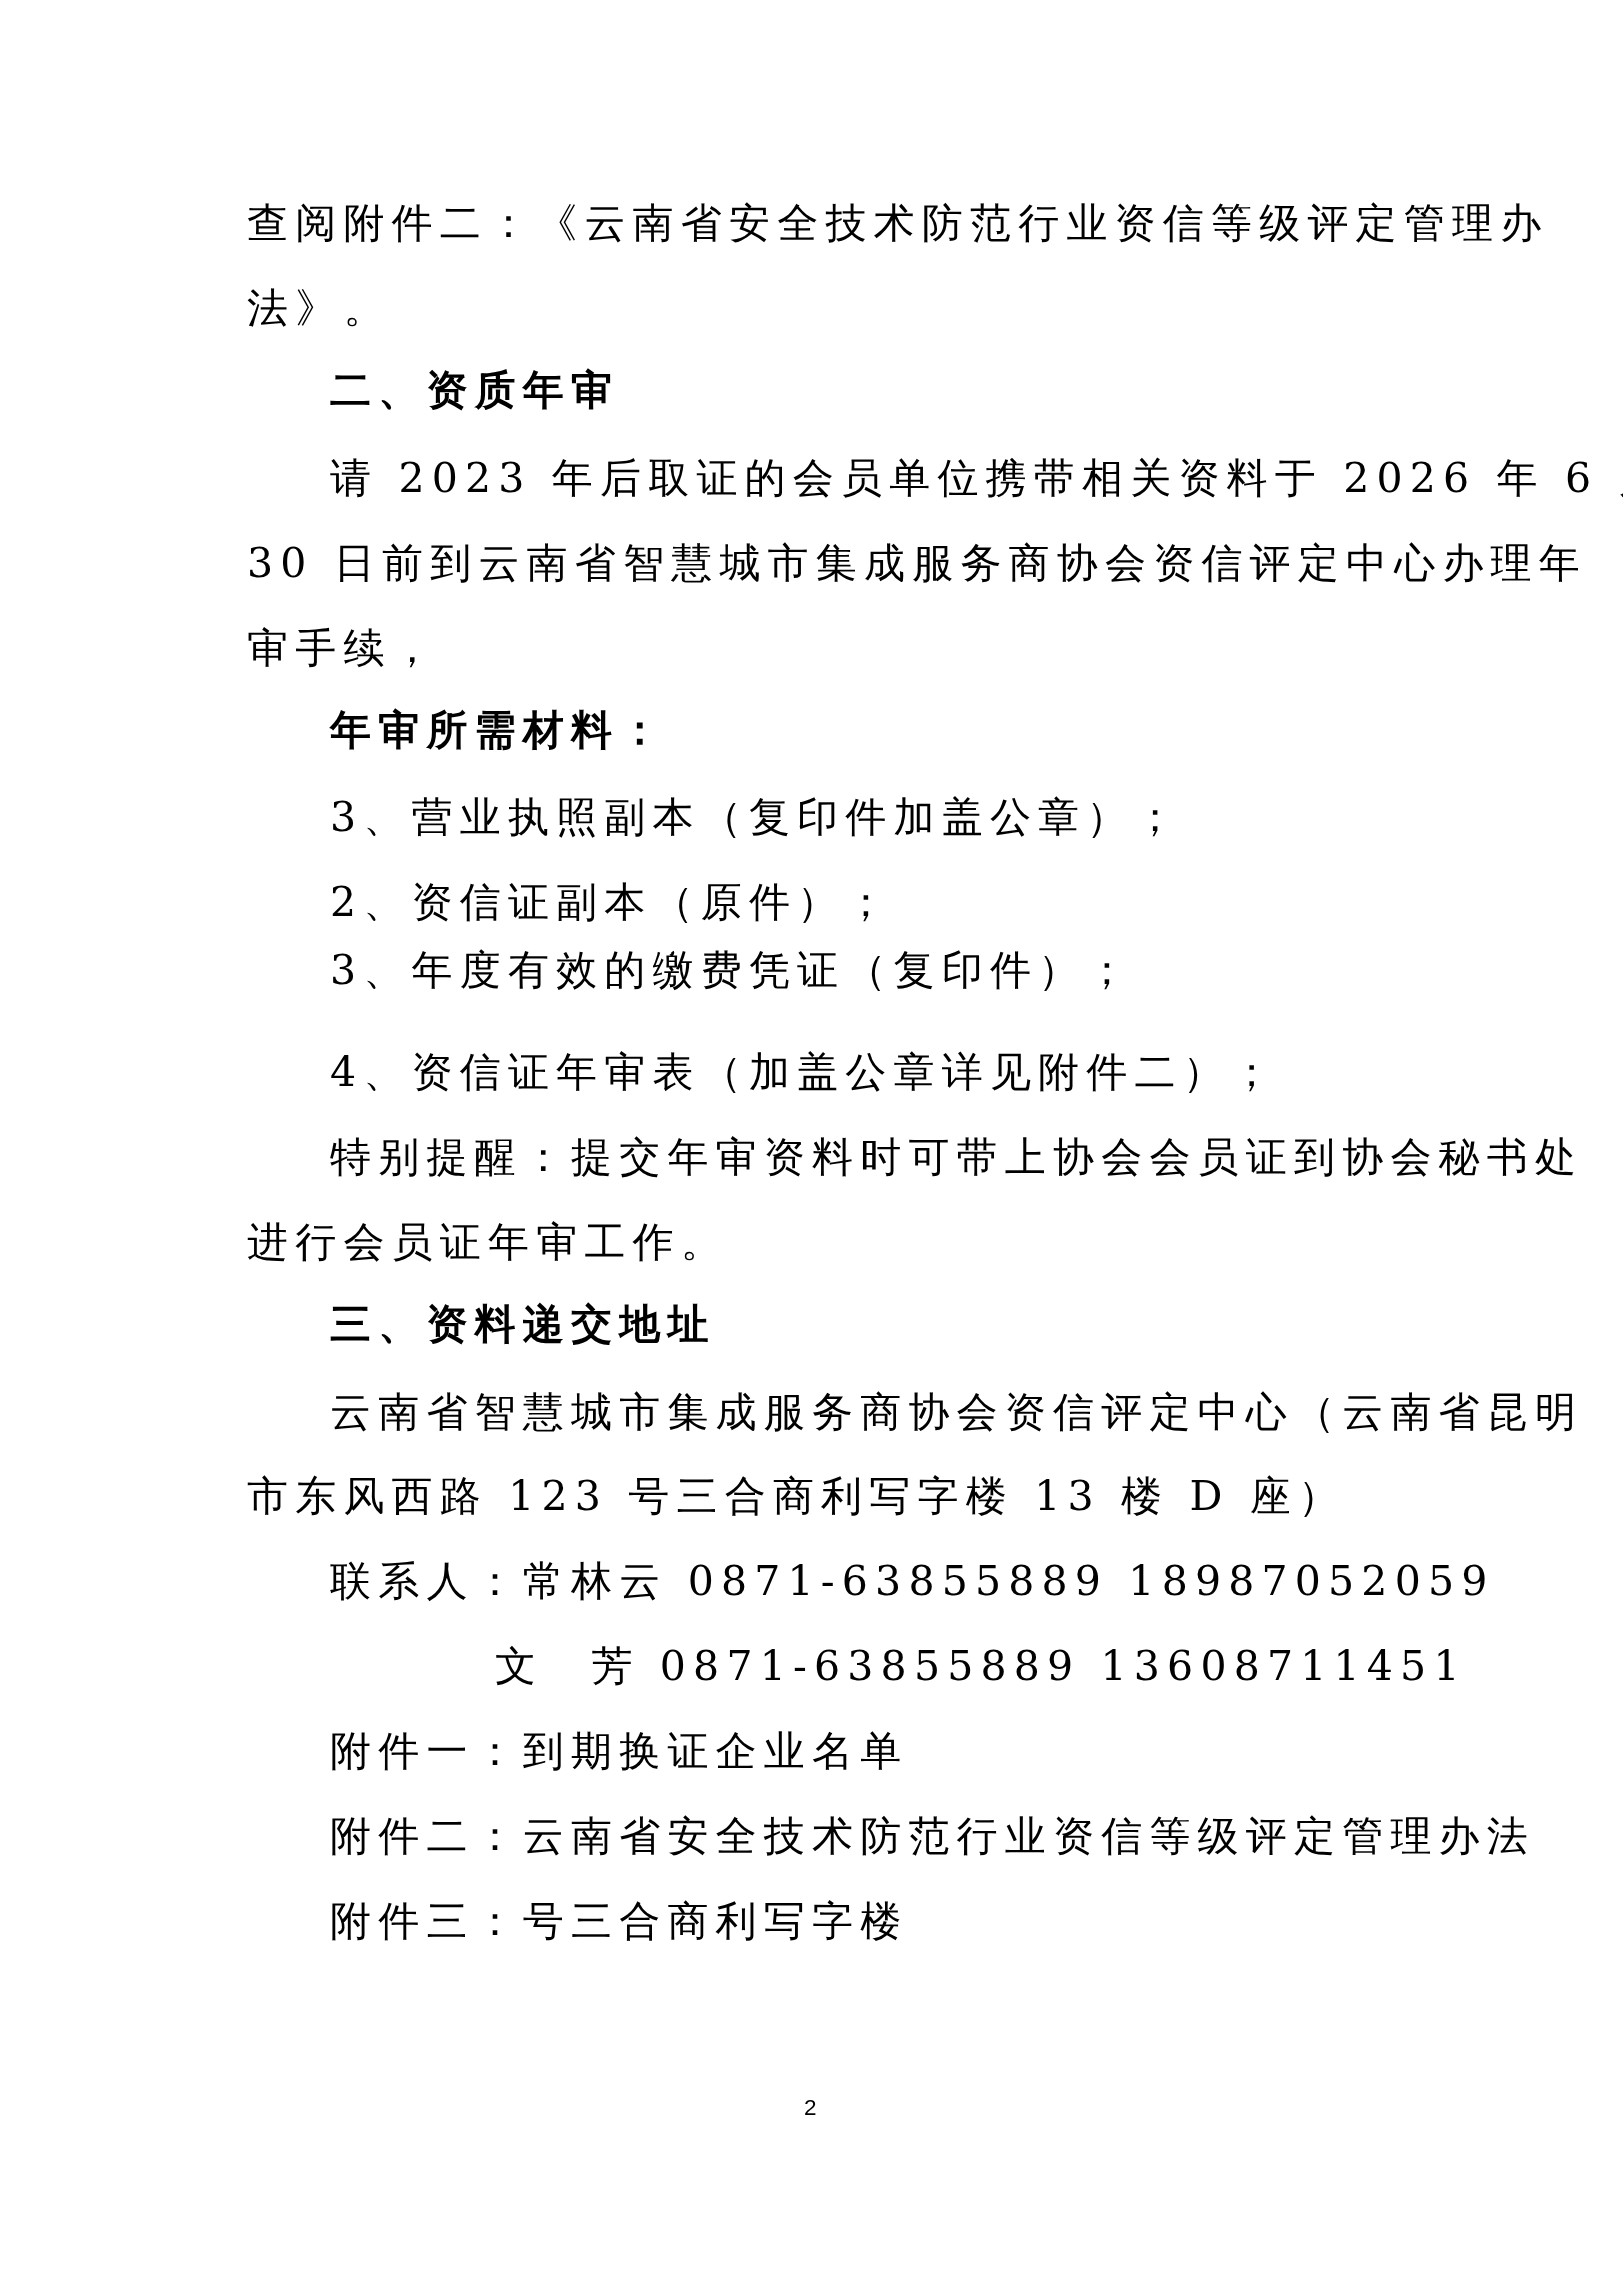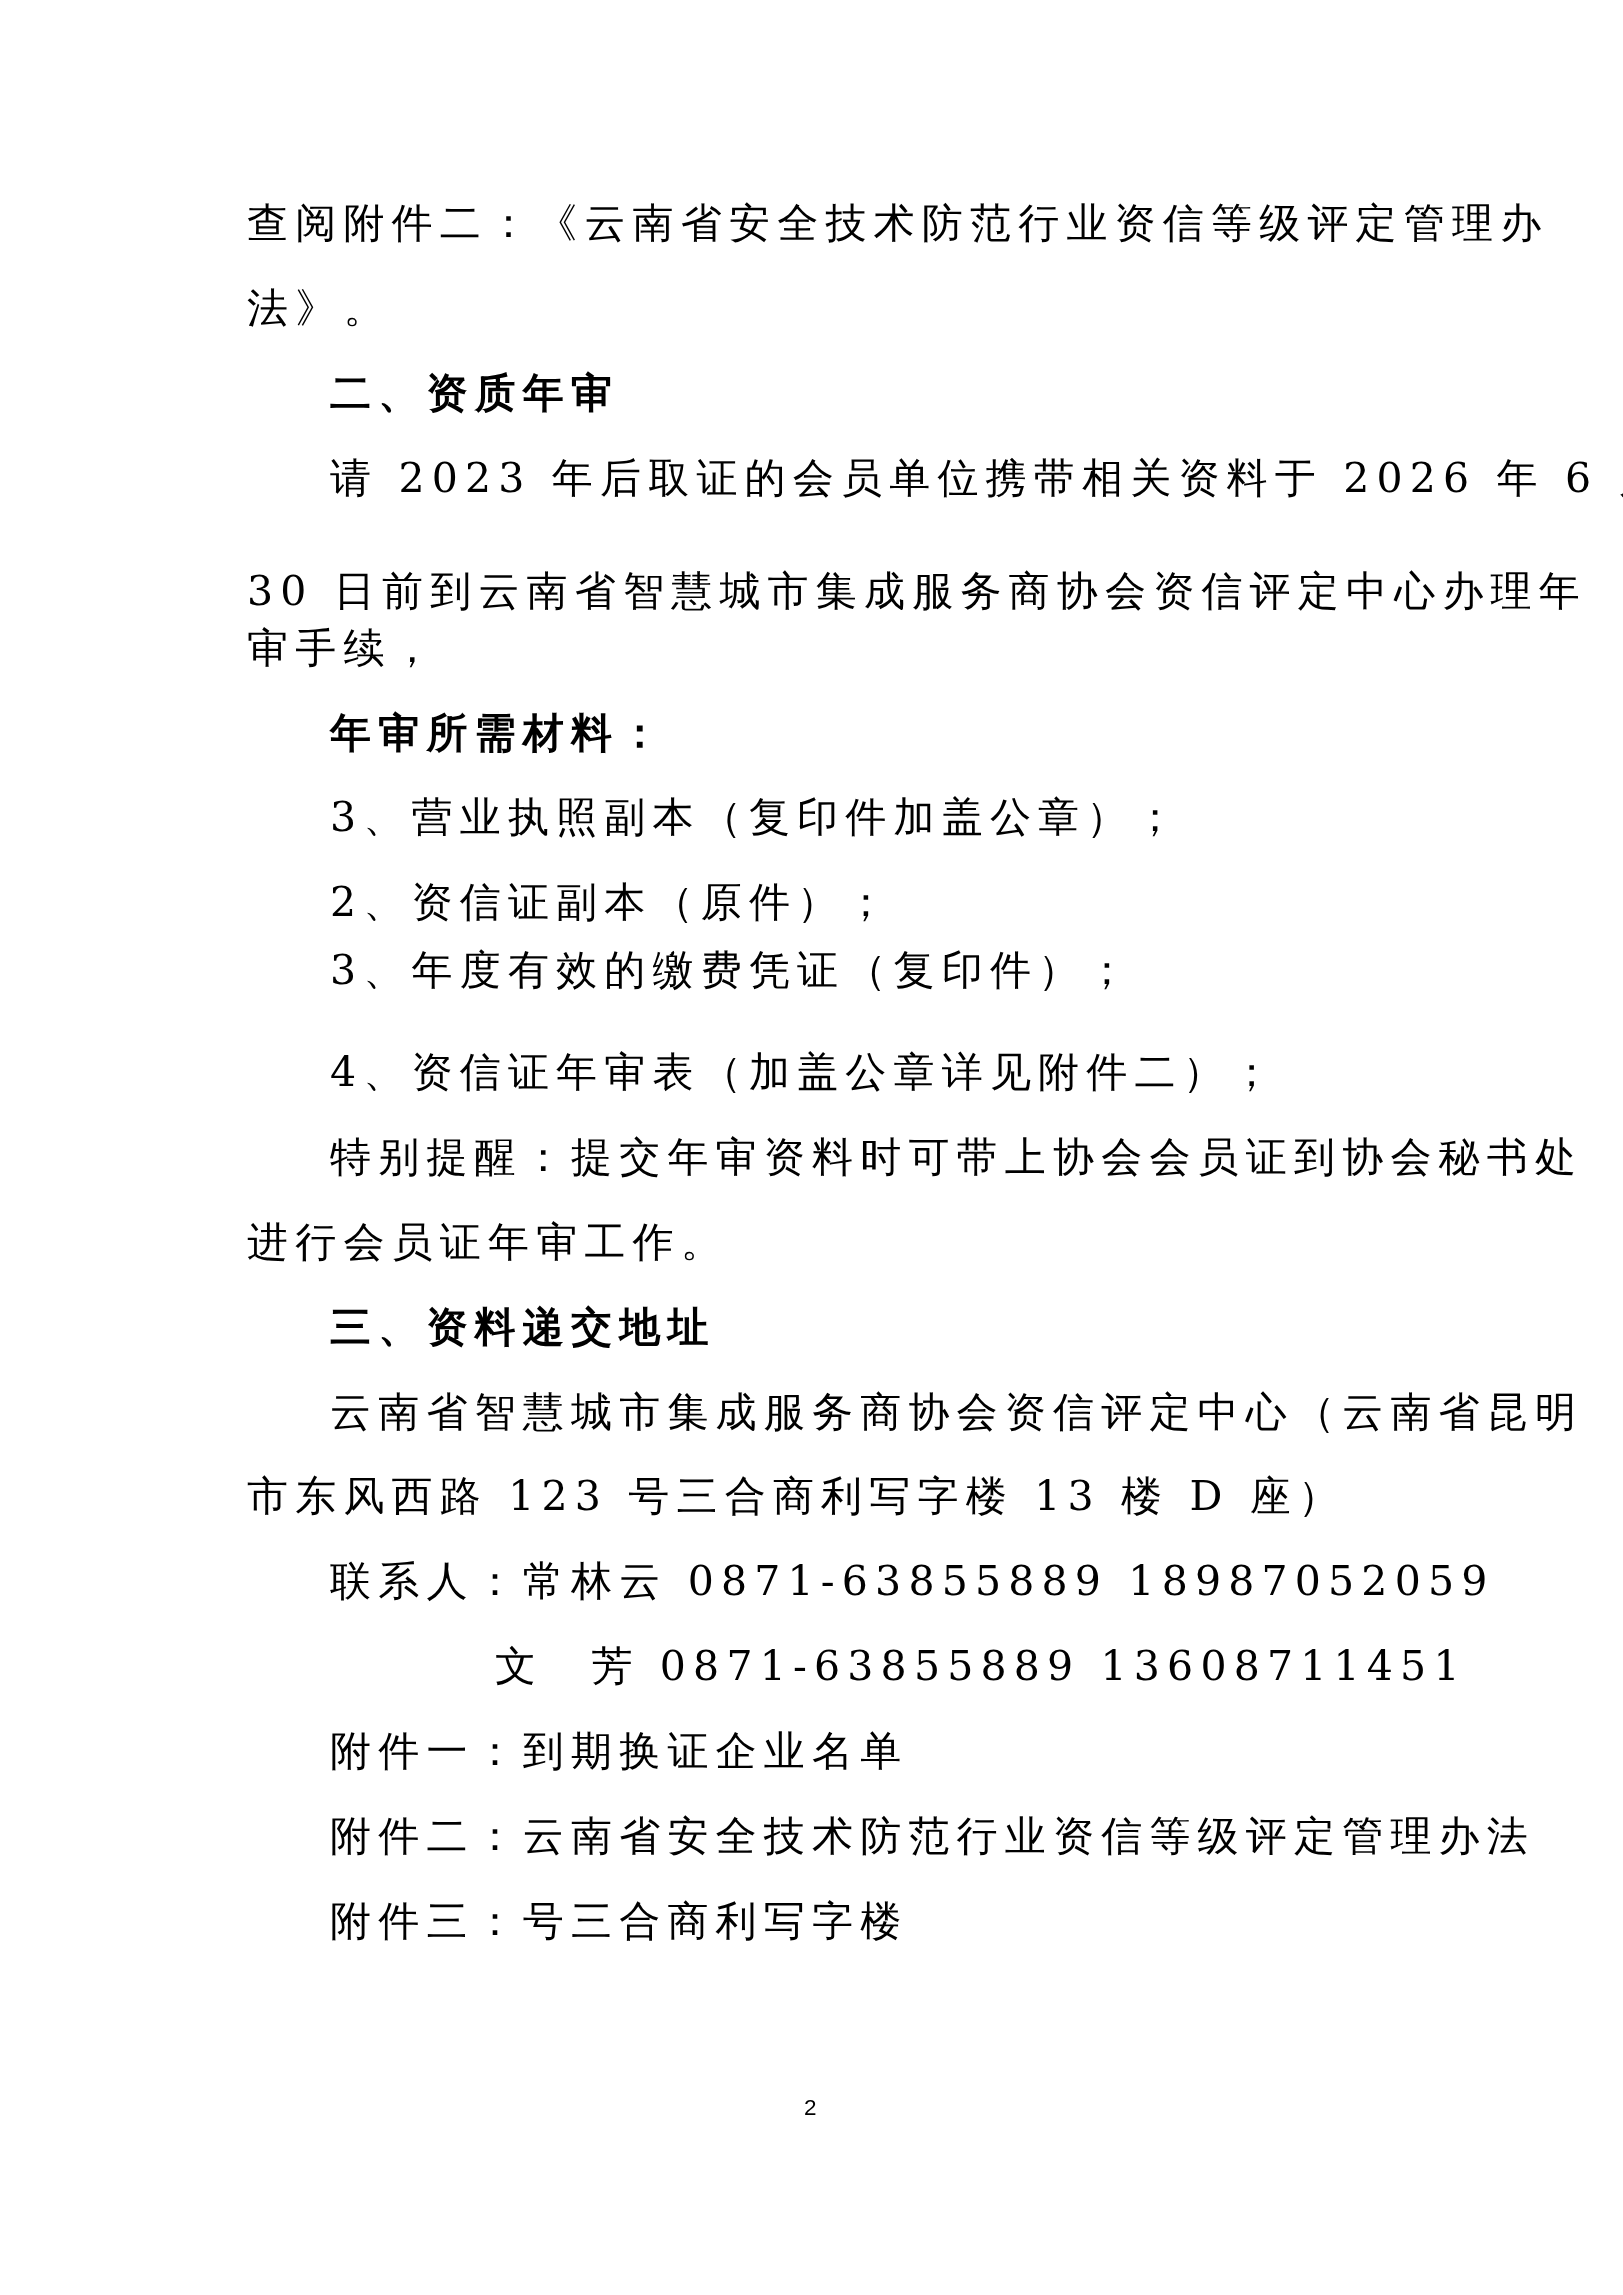--- a/index.html
+++ b/index.html
@@ -27,21 +27,21 @@
       position: absolute;
       left: 247px;
       font-size: 41px;
       line-height: 51px;
       white-space: nowrap;
       letter-spacing: 7.2px;
     }
     .indent { left: 330px; }
     .indent2 { left: 495px; }
     .bold {
-      font-family: Liberation Sans, sans-serif;
+      font-family: Liberation Mono, monospace;
       font-weight: bold;
     }
     .page-number {
       position: absolute;
       left: 804px;
       top: 2095px;
       font-family: "Liberation Sans", "DejaVu Sans", sans-serif;
       font-size: 22.5px;
       line-height: 25.6px;
     }
@@ -50,21 +50,21 @@
 <body>
 
 <div class="page">
 
   <div class="line" style="top:198px;">查阅附件二：《云南省安全技术防范行业资信等级评定管理办</div>
   <div class="line" style="top:283px;">法》。</div>
 
   <div class="line indent bold" style="top:368px;">二、资质年审</div>
 
   <div class="line indent" style="top:453px;">请 2023 年后取证的会员单位携带相关资料于 2026 年 6 月</div>
-  <div class="line" style="top:538px;margin-top:28px;">30 日前到云南省智慧城市集成服务商协会资信评定中心办理年</div>
+  <div class="line" style="top:538px;">30 日前到云南省智慧城市集成服务商协会资信评定中心办理年</div>
   <div class="line" style="top:623px;">审手续，</div>
 
   <div class="line indent bold" style="top:708px;">年审所需材料：</div>
 
   <div class="line indent" style="top:792px;">3、营业执照副本（复印件加盖公章）；</div>
   <div class="line indent" style="top:877px;">2、资信证副本（原件）；</div>
   <div class="line indent" style="top:945px;">3、年度有效的缴费凭证（复印件）；</div>
   <div class="line indent" style="top:1047px;">4、资信证年审表（加盖公章详见附件二）；</div>
 
   <div class="line indent" style="top:1132px;">特别提醒：提交年审资料时可带上协会会员证到协会秘书处</div>

